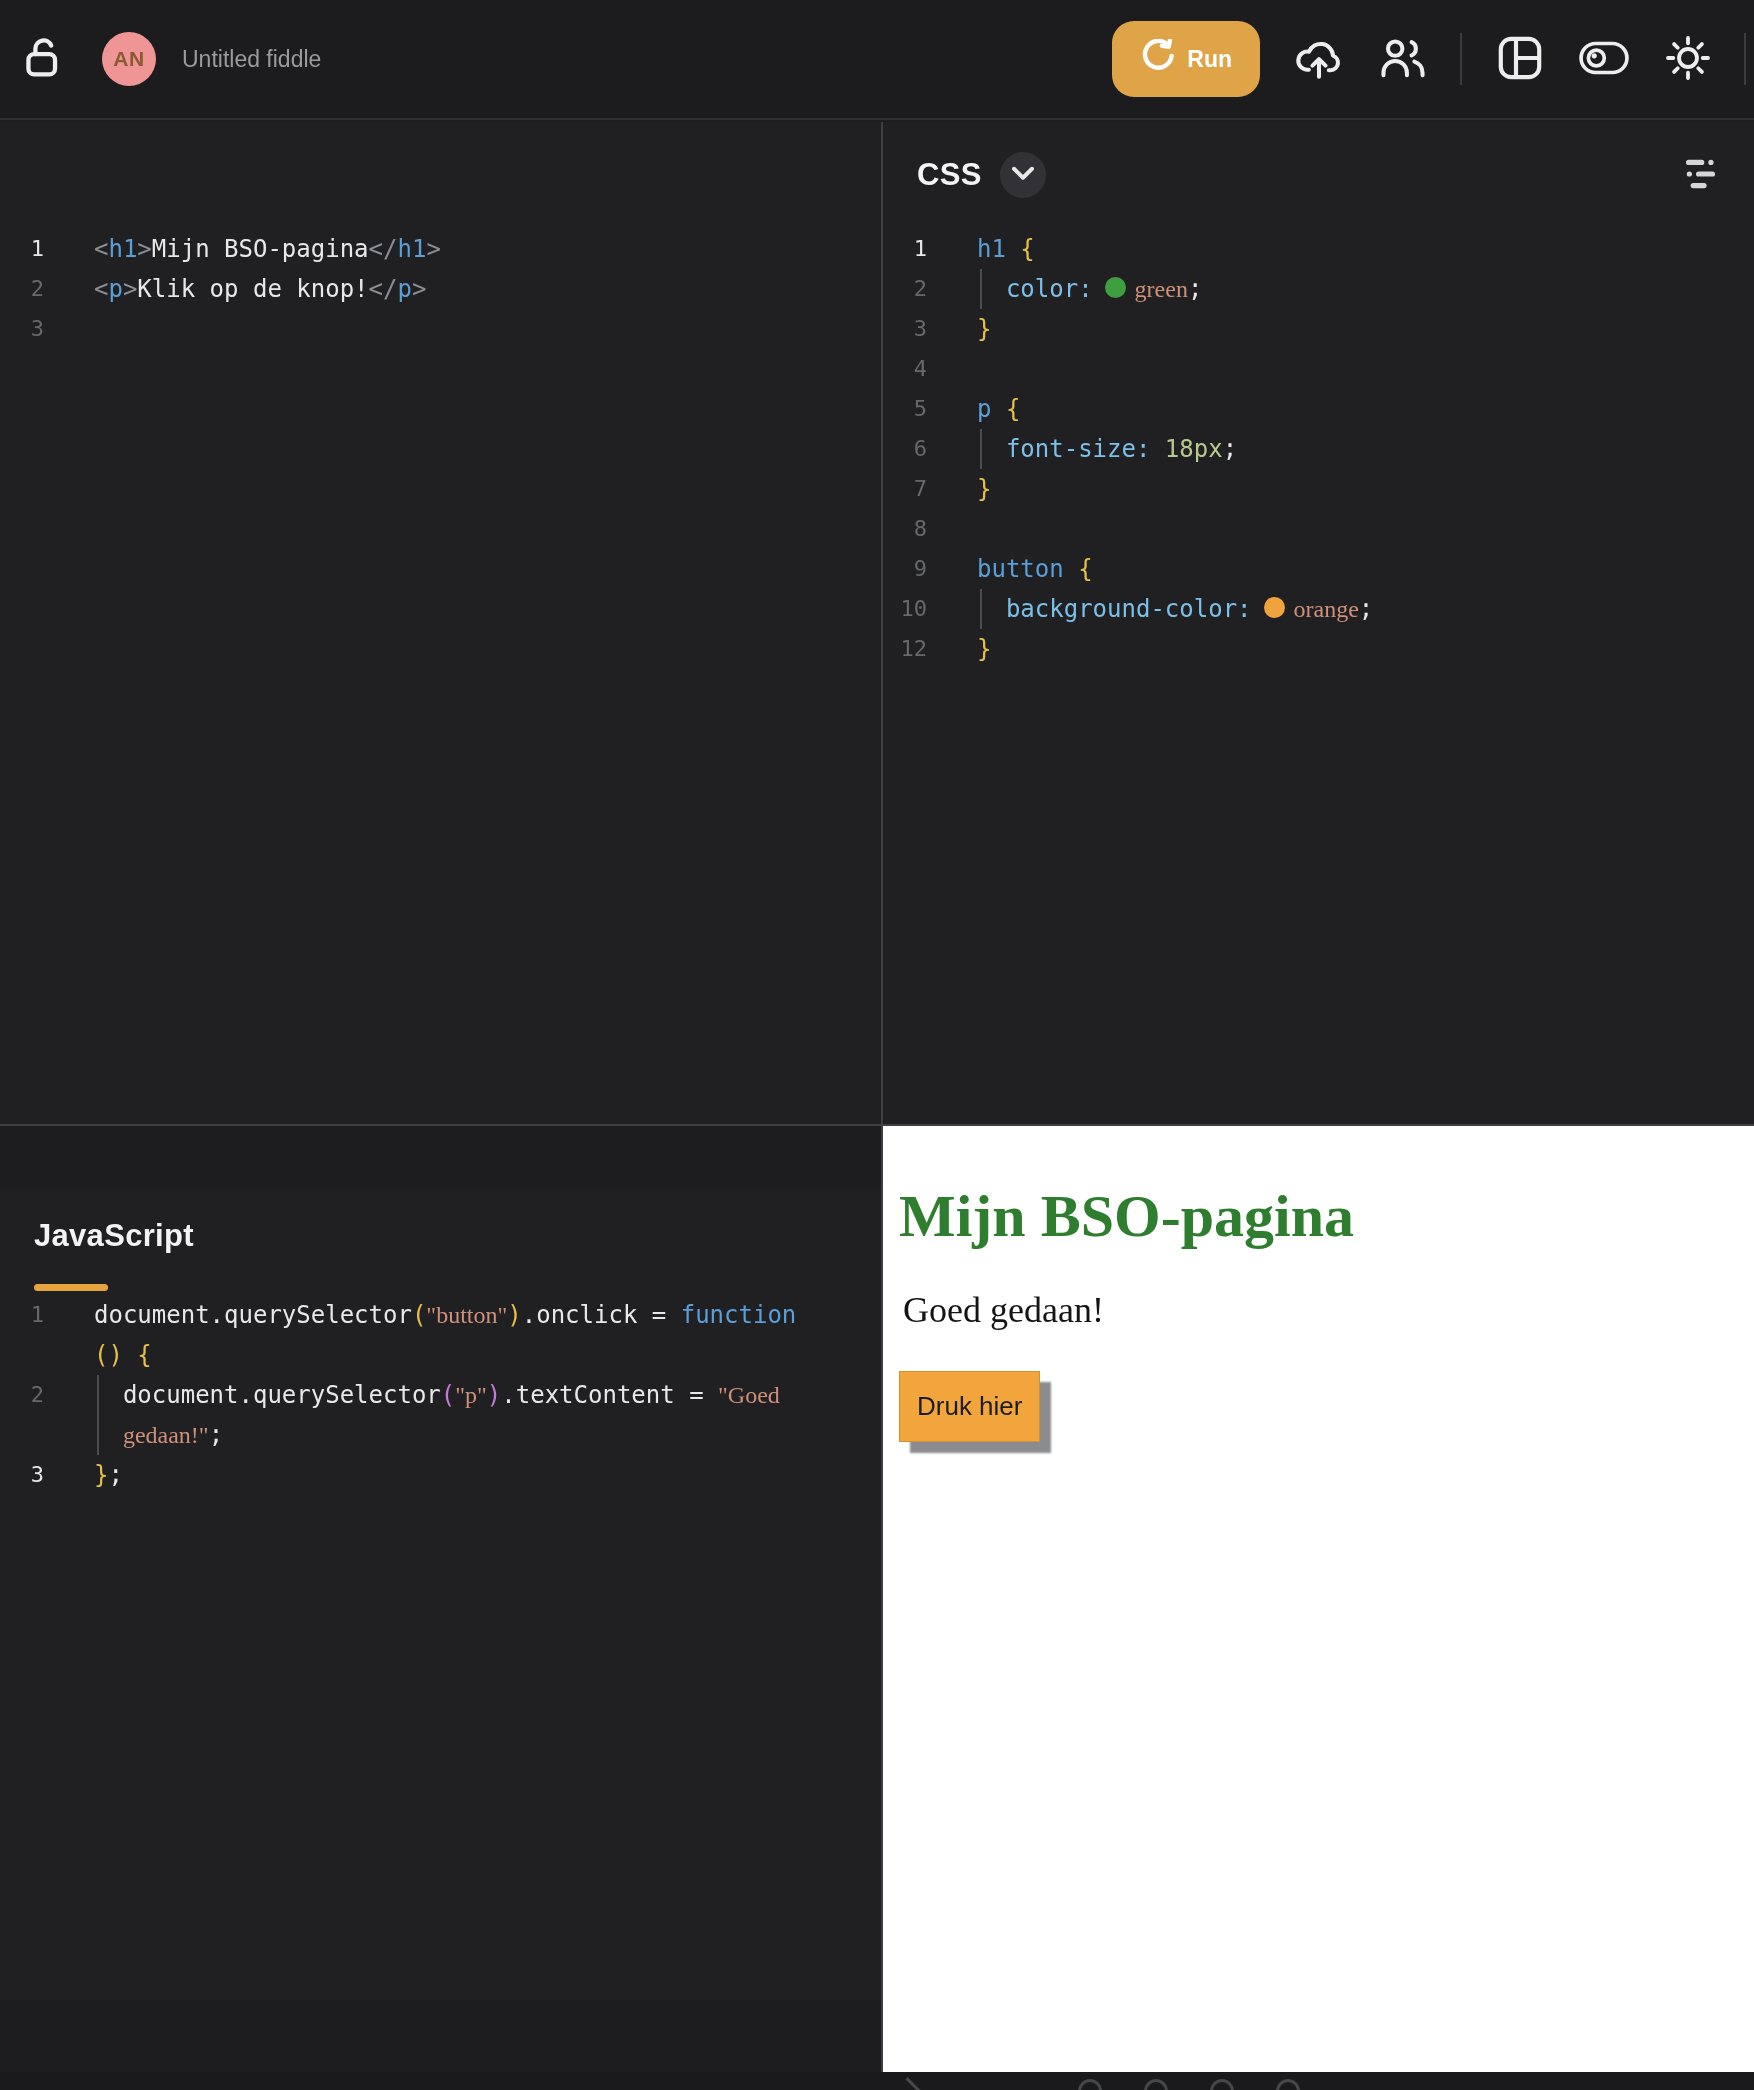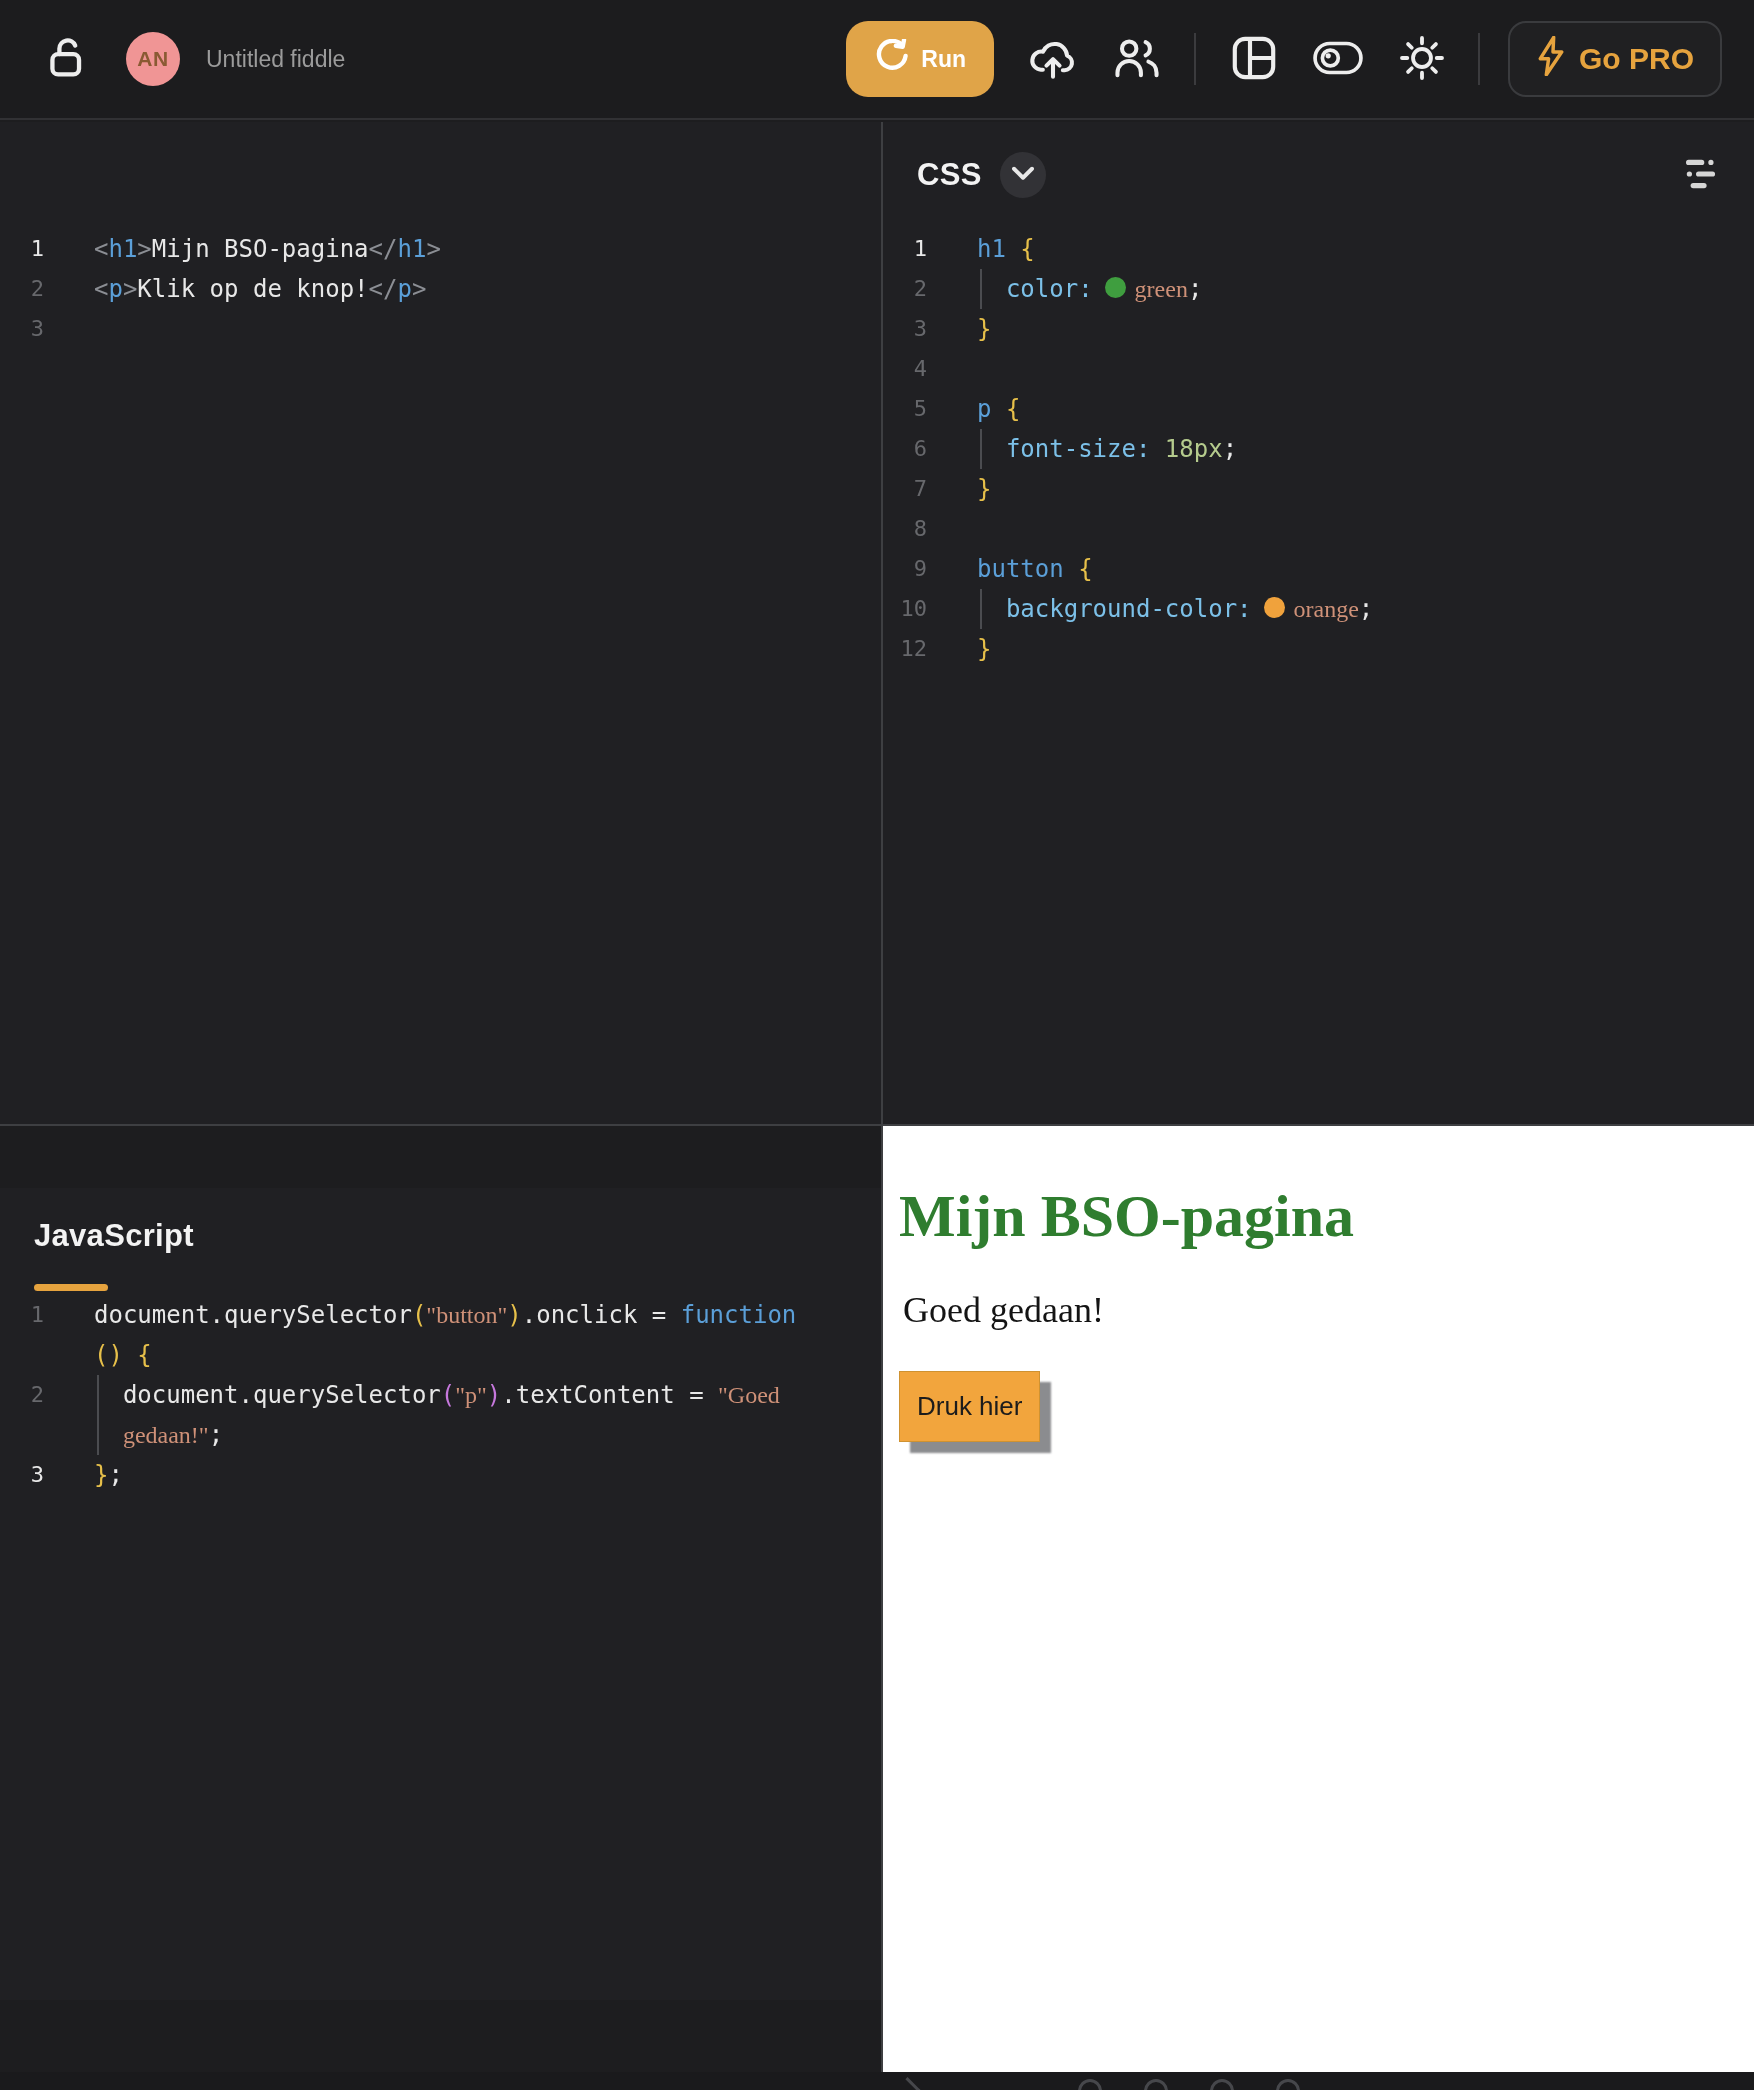--- a/index.html
+++ b/index.html
@@ -1,21 +1,21 @@
 <!DOCTYPE html>
 <html><head>
 <meta charset="utf-8">
 <style>
   html,body{margin:0;padding:0;background:#1d1d1f;}
   .app{position:relative;width:1754px;height:2090px;overflow:hidden;background:#1d1d1f;
        font-family:"Liberation Sans",sans-serif;-webkit-font-smoothing:antialiased;}
 
   
   header{position:absolute;left:0;top:0;right:0;height:120px;background:#1c1c1e;
-         border-bottom:2px solid #313134;display:flex;align-items:center;padding:0 32px;box-sizing:border-box;}
+         border-bottom:2px solid #313134;display:flex;align-items:center;padding:0 8px;box-sizing:border-box;}
   .icon-btn{background:none;border:none;padding:0;display:flex;align-items:center;justify-content:center;cursor:pointer;}
   .lock-btn{margin-left:16px;}
   .avatar{width:54px;height:54px;border-radius:50%;background:var(--avatar-bg,#f09595);
           display:flex;align-items:center;justify-content:center;margin-left:40px;
           font-weight:bold;font-size:21px;color:var(--avatar-text,#8a5a33);letter-spacing:.5px;}
   .fiddle-title{margin-left:26px;font-size:23px;color:#9b9b9b;}
   .spacer{flex:1;}
   .run-btn{display:flex;align-items:center;gap:13px;height:76px;padding:0 28px;border:none;border-radius:22px;
            background:var(--run-bg,#e0a448);color:#fff;font-size:23px;font-weight:bold;cursor:pointer;
            font-family:"Liberation Sans",sans-serif;}
@@ -149,28 +149,20 @@
       <span>
         <svg width="48" height="48" viewBox="0 0 30 30">
           <circle cx="15" cy="15" r="5.6" fill="none" stroke="#ededed" stroke-width="2.4"></circle>
           <path d="M15 2.5 V5.8 M15 24.2 V27.5 M2.5 15 H5.8 M24.2 15 H27.5 M6.3 6.3 l2.3 2.3 M21.4 21.4 l2.3 2.3 M23.7 6.3 l-2.3 2.3 M8.6 21.4 l-2.3 2.3" fill="none" stroke="#ededed" stroke-width="2.4" stroke-linecap="round"></path>
         </svg>
       </span>
     </button>
 
     <div class="hdr-divider"></div>
 
-    <button class="gopro-btn">
-      <span>
-        <svg width="30" height="40" viewBox="0 0 22 30">
-          <path d="M13 1 L3 17 h6.2 L7.5 29 L19 12 h-6.5 Z" fill="none" stroke="#e6a33e" stroke-width="2.6" stroke-linejoin="round"></path>
-        </svg>
-      </span>
-      <span>Go PRO</span>
-    </button>
   </header>
 
   <section class="panel panel-html">
     <div class="code">
         <div class="code-line active">
           <span class="gutter">1</span>
           <span class="line-content"><span class="c-br">&lt;</span><span class="c-tag">h1</span><span class="c-br">&gt;</span><span class="c-tx">Mijn BSO-pagina</span><span class="c-br">&lt;/</span><span class="c-tag">h1</span><span class="c-br">&gt;</span></span>
         </div>
         <div class="code-line">
           <span class="gutter">2</span>

